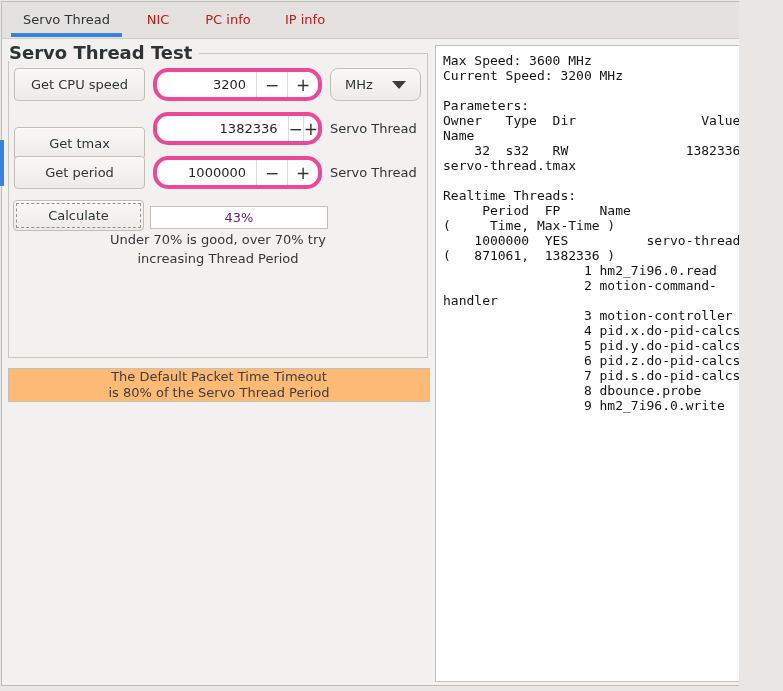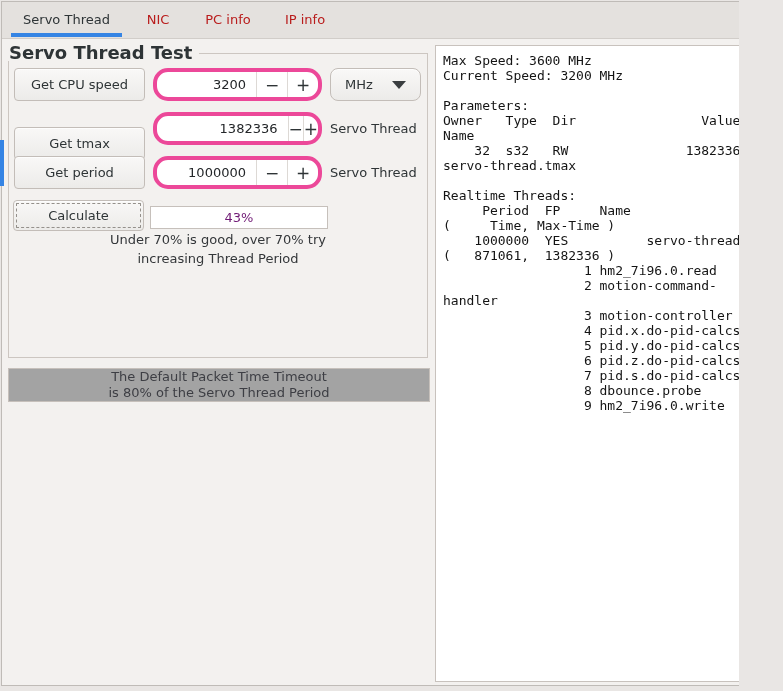--- a/index.html
+++ b/index.html
@@ -42,21 +42,21 @@
        font-size:13px;color:#2e3436;cursor:pointer;
        box-shadow:inset 0 1px 0 rgba(255,255,255,.7);}
   #dropdown-arrow{width:0;height:0;border-left:7px solid transparent;
        border-right:7px solid transparent;border-top:8px solid #3a3e40;}
 
   #result-entry{left:150px;top:206px;width:178px;height:23px;background:#fff;
        border:1px solid #c6c0bb;display:flex;align-items:center;justify-content:center;
        font-size:13px;color:#701a75;}
   .hint-line{left:9px;width:418px;text-align:center;font-size:13px;color:#34373a;}
 
-  #note-box{left:8px;top:368px;width:422px;height:34px;background:#a3a3a3;
+  #note-box{left:8px;top:368px;width:422px;height:34px;background:#fdba74;
        border:1px solid #c6c0bb;display:flex;flex-direction:column;align-items:center;
        justify-content:center;font-size:13px;color:#3d3e44;line-height:16px;}
 
   #output-view{left:435px;top:45px;width:342px;height:637px;background:#fff;
        border:1px solid #c8c2bd;overflow:hidden;}
   #output-text{margin:0;padding:7px 0 0 7px;
        font-family:"DejaVu Sans Mono","Liberation Mono",monospace;
        font-size:13px;line-height:15px;color:#141414;white-space:pre;}
 </style>
 </head>

